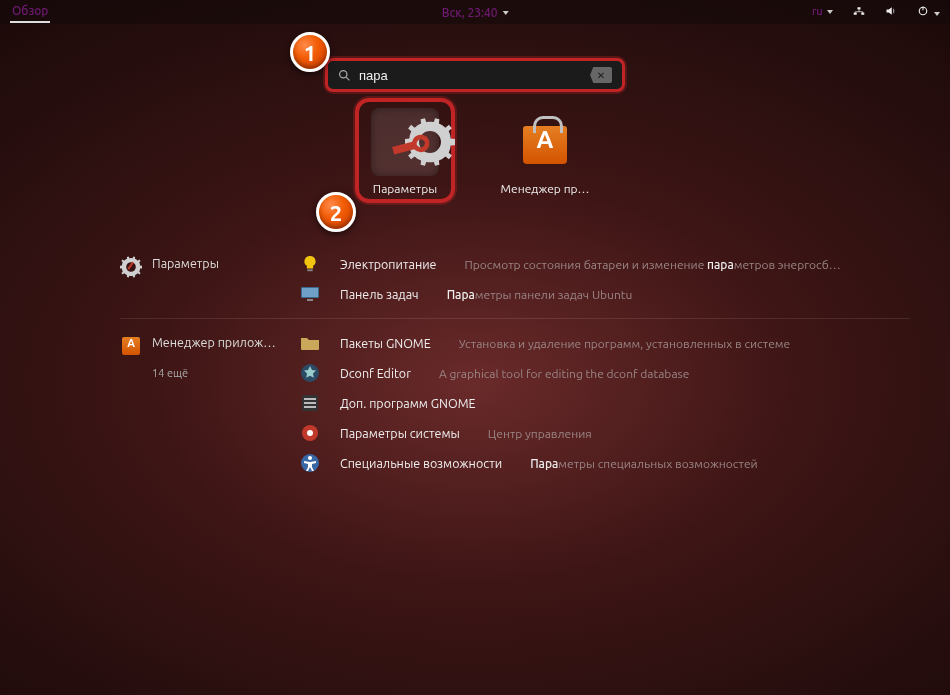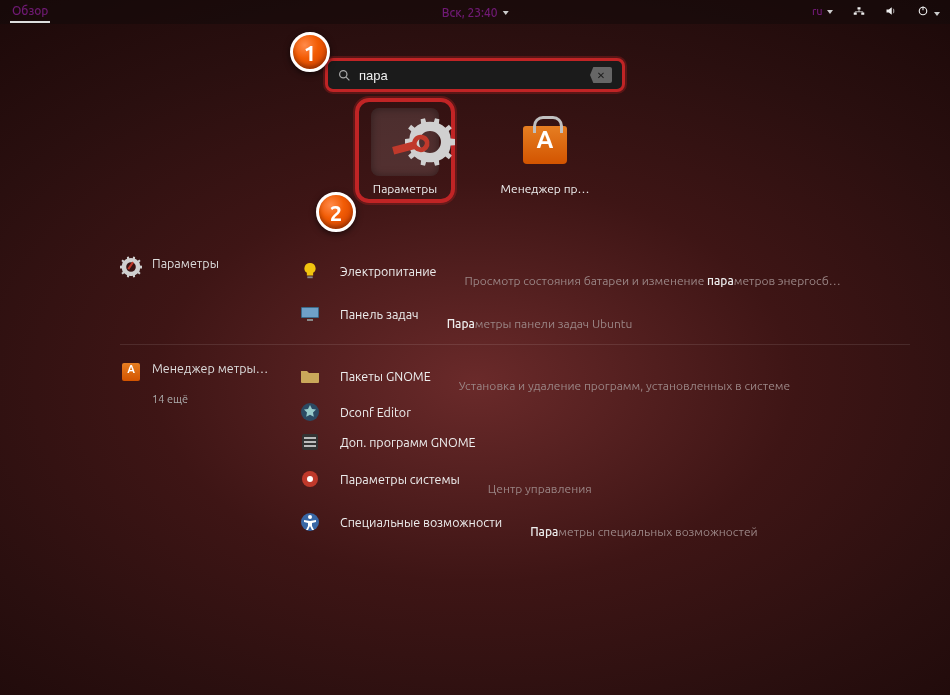--- a/index.html
+++ b/index.html
@@ -234,21 +234,20 @@
     flex-shrink: 0;
   }
   .citem .iname {
     color: #eee;
     white-space: nowrap;
   }
   .citem .idesc {
     color: #9a8585;
     margin-left: 8px;
     font-size: 12px;
-    margin-top: 20px;
   }
   .hl { color: #eee; font-weight: 500; }
 
   
   .mini-gear { width: 22px; height: 22px; }
   .mini-gear path { fill: #d0d0d0; }
   .mini-bag {
     width: 18px; height: 18px;
     background: linear-gradient(#e67e22,#d35400);
     border-radius: 2px;
@@ -406,21 +405,21 @@
       </div>
     </div>
   </div>
 
   <div class="category">
     <div class="ctitle">
       <div class="cicon">
         <div class="mini-bag"></div>
       </div>
       <div>
-        <div class="ctext">Менеджер метры…</div>
+        <div class="ctext">Менеджер прилож…</div>
         <div class="csub">14 ещё</div>
       </div>
     </div>
     <div class="citems">
       <div class="citem">
         <div class="ii">
           <svg class="folder-icon" viewBox="0 0 20 16">
               <path d="M1 3h6l2 2h10v9a1 1 0 0 1-1 1H2a1 1 0 0 1-1-1V3z"></path>
             </svg>
         </div>
@@ -428,20 +427,21 @@
         <span class="idesc">Установка и удаление программ, установленных в системе</span>
       </div>
       <div class="citem">
         <div class="ii">
           <svg class="dconf-icon" viewBox="0 0 20 20">
               <circle cx="10" cy="10" r="9" fill="#2b4a63"></circle>
               <path d="M10 3l2 4 4 .5-3 3 .8 4.2L10 12.8 6.2 14.7 7 10.5 4 7.5l4-.5z" fill="#9cc"></path>
             </svg>
         </div>
         <span class="iname">Dconf Editor</span>
+        <span class="idesc">A graphical tool for editing the dconf database</span>
       </div>
       <div class="citem">
         <div class="ii">
           <svg class="tweak-icon" viewBox="0 0 20 20">
               <rect x="2" y="2" width="16" height="16" rx="2" fill="#333"></rect>
               <rect x="4" y="5" width="12" height="2" fill="#bbb"></rect>
               <rect x="4" y="9" width="12" height="2" fill="#bbb"></rect>
               <rect x="4" y="13" width="12" height="2" fill="#bbb"></rect>
             </svg>
         </div>

